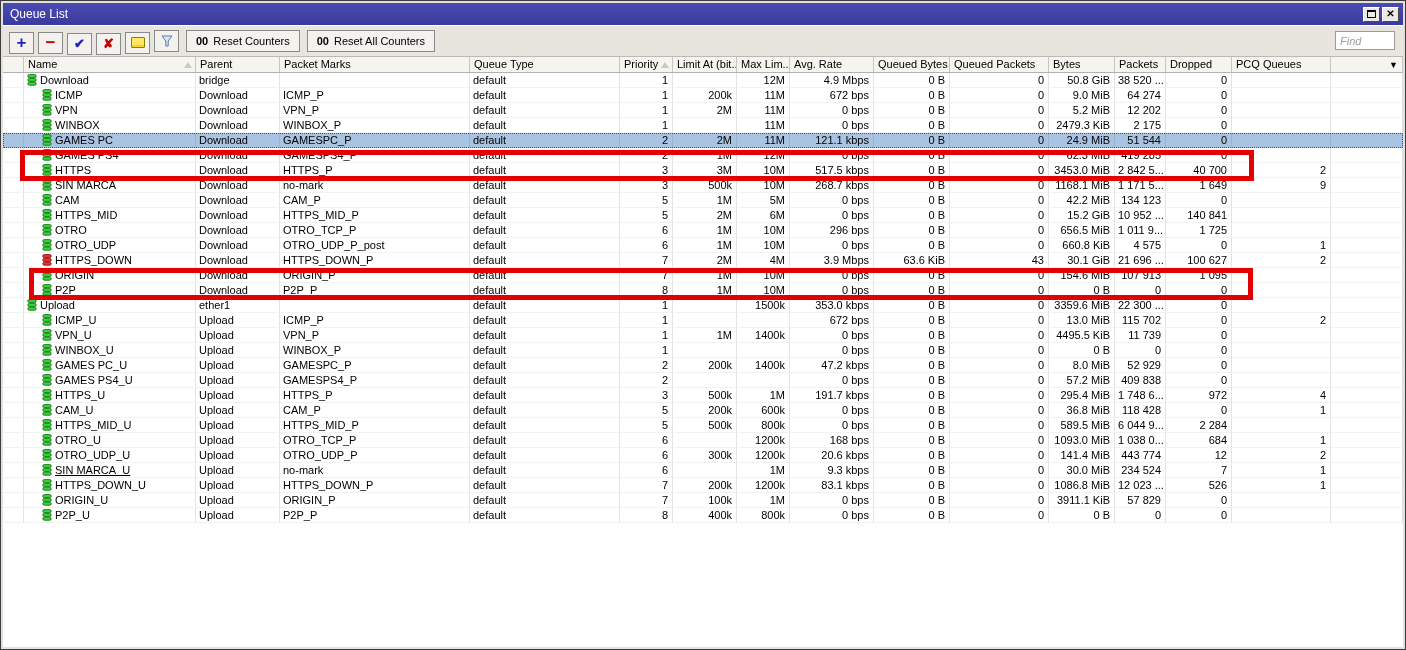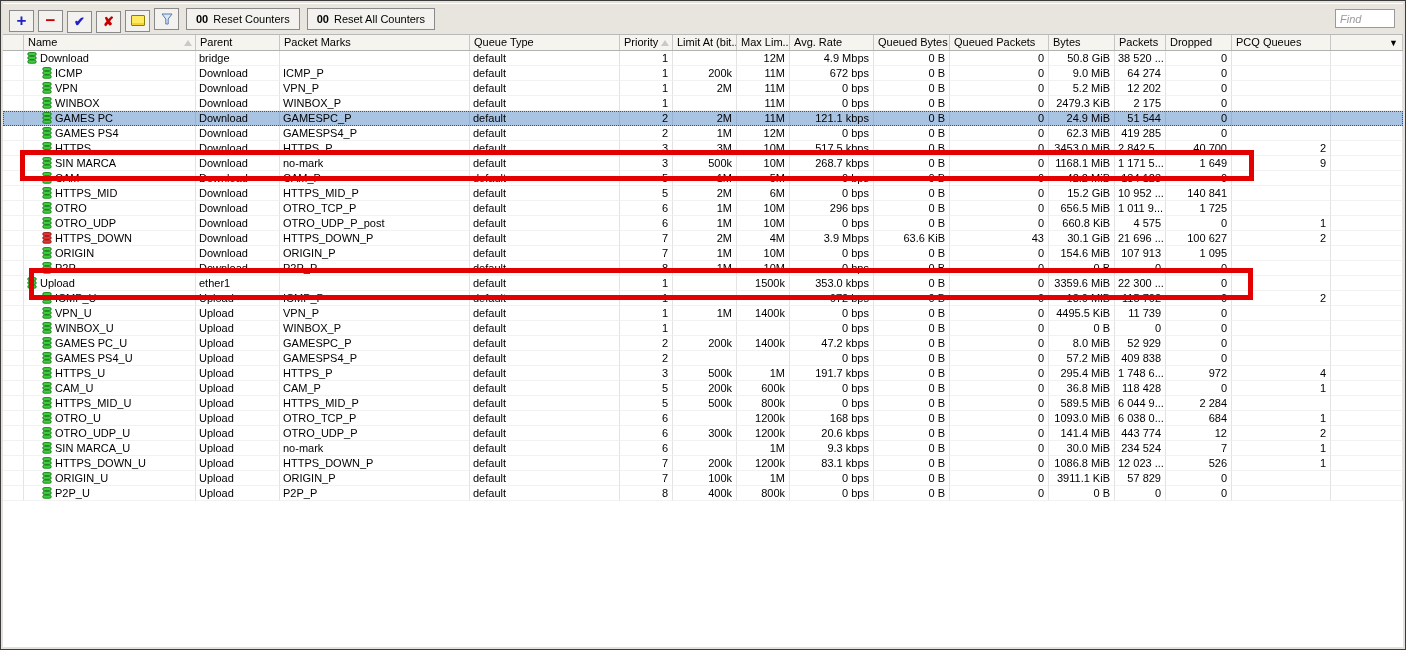--- a/index.html
+++ b/index.html
@@ -80,20 +80,30 @@
   .anno { position:absolute; border:5px solid #e20000; pointer-events:none; z-index:50; }
   .anno1 { left:20px; top:150px; width:1234px; height:31px; }
   .anno2 { left:29px; top:268px; width:1224px; height:32px; }
 </style>
 </head>
 <body>
 
 <div class="window">
   <div class="window-inner">
 
+    <div class="titlebar">
+      <span class="title">Queue List</span>
+      <span class="spacer"></span>
+      <span class="winbtn">
+        <span class="max-shape"></span>
+      </span>
+      <span class="winbtn">
+        <span>✕</span>
+      </span>
+    </div>
 
 
     <div class="toolbar">
       <span id="icon-buttons"><button class="tbtn icon">
             <span class="ic-plus">+</span>
           </button><button class="tbtn icon">
             <span class="ic-minus">−</span>
           </button><button class="tbtn icon">
             <span class="ic-check">✔</span>
           </button><button class="tbtn icon">
@@ -801,21 +811,21 @@
             <div class="tcell" style="width: 84px;">Upload</div>
             <div class="tcell" style="width: 190px;">OTRO_TCP_P</div>
             <div class="tcell" style="width: 150px;">default</div>
             <div class="tcell r" style="width: 53px;">6</div>
             <div class="tcell r" style="width: 64px;"></div>
             <div class="tcell r" style="width: 53px;">1200k</div>
             <div class="tcell r" style="width: 84px;">168 bps</div>
             <div class="tcell r" style="width: 76px;">0 B</div>
             <div class="tcell r" style="width: 99px;">0</div>
             <div class="tcell r" style="width: 66px;">1093.0 MiB</div>
-            <div class="tcell r" style="width: 51px;">6 038 0...</div>
+            <div class="tcell r" style="width: 51px;">1 038 0...</div>
             <div class="tcell r" style="width: 66px;">684</div>
             <div class="tcell r" style="width: 99px;">1</div>
             <div class="tcell" style="width: 72px;"></div>
           </div>
           <div class="trow">
             <div class="tcell" style="width: 21px;"></div>
             <div class="tcell namecell" style="width: 172px; padding-left: 18px;">
               <span class="qicon">
                 <svg width="10" height="12" viewBox="0 0 10 12">
                   <rect x="0.8" y="0.6" width="8.4" height="3" rx="1.5" fill="#3ed13e" stroke="#107710" stroke-width="0.9"></rect>
@@ -835,21 +845,21 @@
             <div class="tcell r" style="width: 76px;">0 B</div>
             <div class="tcell r" style="width: 99px;">0</div>
             <div class="tcell r" style="width: 66px;">141.4 MiB</div>
             <div class="tcell r" style="width: 51px;">443 774</div>
             <div class="tcell r" style="width: 66px;">12</div>
             <div class="tcell r" style="width: 99px;">2</div>
             <div class="tcell" style="width: 72px;"></div>
           </div>
           <div class="trow">
             <div class="tcell" style="width: 21px;"></div>
-            <div class="tcell namecell" style="width: 172px; padding-left: 18px;">
+            <div class="tcell namecell" style="width: 172px; padding-left: 18px; text-decoration: underline;">
               <span class="qicon">
                 <svg width="10" height="12" viewBox="0 0 10 12">
                   <rect x="0.8" y="0.6" width="8.4" height="3" rx="1.5" fill="#3ed13e" stroke="#107710" stroke-width="0.9"></rect>
                   <rect x="0.8" y="4.4" width="8.4" height="3" rx="1.5" fill="#3ed13e" stroke="#107710" stroke-width="0.9"></rect>
                   <rect x="0.8" y="8.2" width="8.4" height="3" rx="1.5" fill="#3ed13e" stroke="#107710" stroke-width="0.9"></rect>
                 </svg>
               </span>
               <span>SIN MARCA_U</span>
             </div>
             <div class="tcell" style="width: 84px;">Upload</div>

